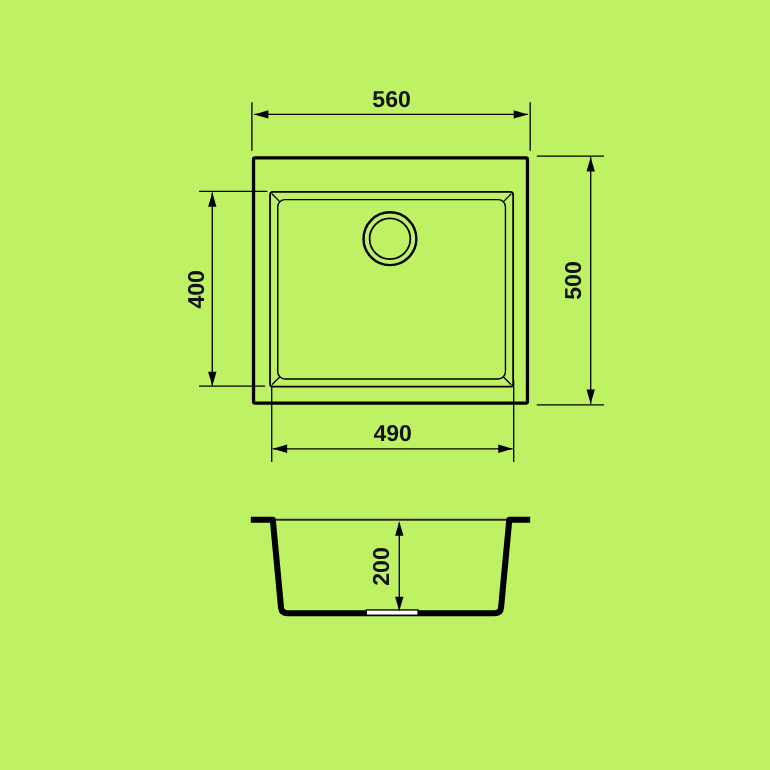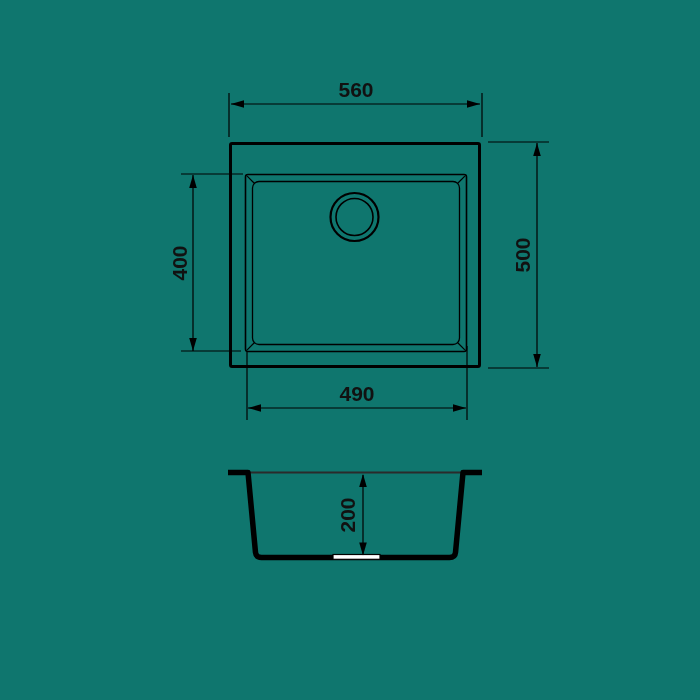--- a/index.html
+++ b/index.html
@@ -1,16 +1,16 @@
 <!DOCTYPE html>
 <html><head>
 <meta charset="utf-8">
 <style>
   html,body{margin:0;padding:0;background:#ffffff;}
-  .canvas{position:relative;width:700px;height:700px;background:#0f766e;overflow:hidden;}
+  .canvas{position:relative;width:700px;height:700px;background:#bef264;overflow:hidden;}
   svg{display:block;}
   .obj-thick{fill:none;stroke:#000;stroke-width:3;}
   .obj-thin{fill:none;stroke:#000;stroke-width:1.6;}
   .obj-inner{fill:none;stroke:#000;stroke-width:1.3;}
   .bevel{stroke:#000;stroke-width:1.2;}
   .dim{stroke:#000;stroke-width:1.2;fill:none;}
   .arrow{fill:#000;stroke:none;}
   .section-profile{fill:none;stroke:#000;stroke-width:5.5;stroke-linejoin:round;}
   .section-topline{stroke:#2b2b2b;stroke-width:1.8;}
   .drain-notch{fill:#fff;stroke:#000;stroke-width:1.2;}

